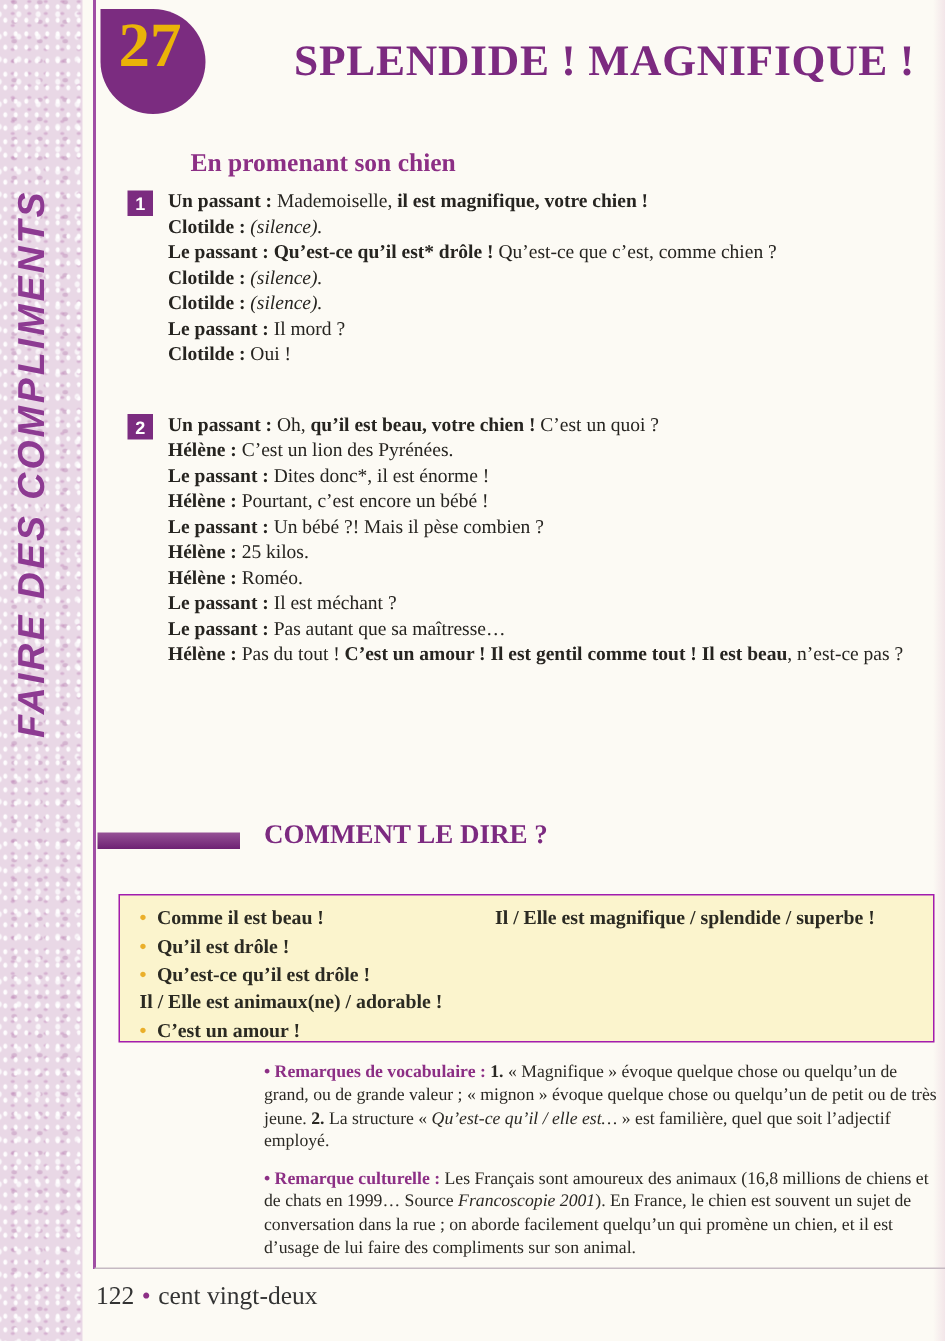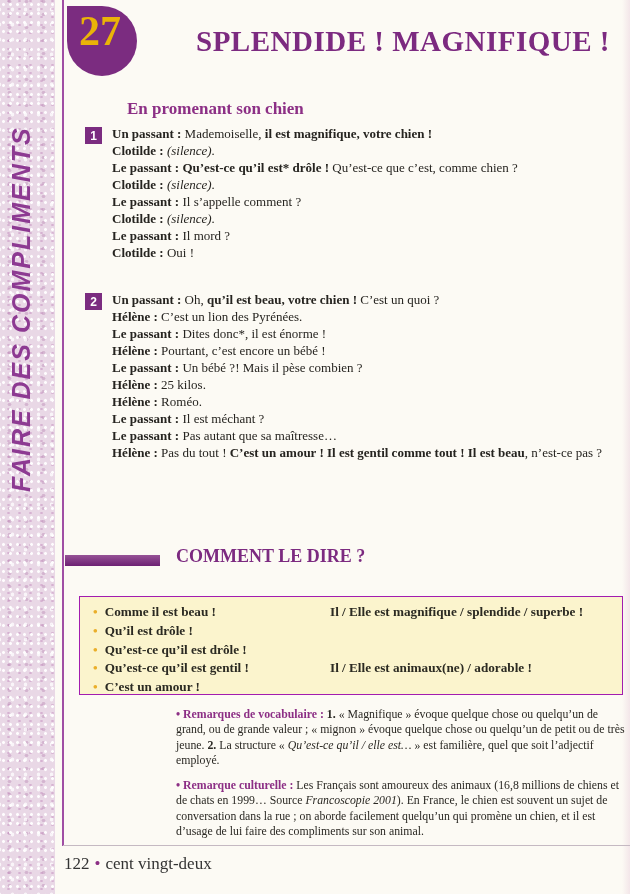--- a/index.html
+++ b/index.html
@@ -79,21 +79,20 @@
 
   <div class="section-heading">En promenant son chien</div>
 
   <div class="dialogues" id="dialogues">
       <div class="dialogue">
         <div class="dnum">1</div>
         <div class="dline"><span class="b">Un passant : </span><span>Mademoiselle, </span><span class="b">il est magnifique, votre chien !</span></div>
         <div class="dline"><span class="b">Clotilde : </span><span class="i">(silence).</span></div>
         <div class="dline"><span class="b">Le passant : </span><span class="b">Qu’est-ce qu’il est* drôle !</span><span> Qu’est-ce que c’est, comme chien ?</span></div>
         <div class="dline"><span class="b">Clotilde : </span><span class="i">(silence).</span></div>
-        <div class="dline"><span class="b">Le passant : </span><span>Il s’appelle comment ?</span></div>
         <div class="dline"><span class="b">Clotilde : </span><span class="i">(silence).</span></div>
         <div class="dline"><span class="b">Le passant : </span><span>Il mord ?</span></div>
         <div class="dline"><span class="b">Clotilde : </span><span>Oui !</span></div>
       </div>
       <div class="dialogue">
         <div class="dnum">2</div>
         <div class="dline"><span class="b">Un passant : </span><span>Oh, </span><span class="b">qu’il est beau, votre chien !</span><span> C’est un quoi ?</span></div>
         <div class="dline"><span class="b">Hélène : </span><span>C’est un lion des Pyrénées.</span></div>
         <div class="dline"><span class="b">Le passant : </span><span>Dites donc*, il est énorme !</span></div>
         <div class="dline"><span class="b">Hélène : </span><span>Pourtant, c’est encore un bébé !</span></div>
@@ -116,21 +115,20 @@
       </div>
       <div class="brow">
         <div><span class="bullet">•</span><span>Qu’il est drôle !</span></div>
         <div></div>
       </div>
       <div class="brow">
         <div><span class="bullet">•</span><span>Qu’est-ce qu’il est drôle !</span></div>
         <div></div>
       </div>
       <div class="brow">
-        <div><span class="bullet">•</span><span>Qu’est-ce qu’il est gentil !</span></div>
         <div>Il / Elle est animaux(ne) / adorable !</div>
       </div>
       <div class="brow">
         <div><span class="bullet">•</span><span>C’est un amour !</span></div>
         <div></div>
       </div>
     </div>
 
   <div class="remarks" id="remarks">
       <p class="remark"><span class="p">• Remarques de vocabulaire :</span><span> </span><span class="b">1.</span><span> « Magnifique » évoque quelque chose ou quelqu’un de grand, ou de grande valeur ; « mignon » évoque quelque chose ou quelqu’un de petit ou de très jeune. </span><span class="b">2.</span><span> La structure « </span><span class="i">Qu’est-ce qu’il / elle est…</span><span> » est familière, quel que soit l’adjectif employé.</span></p>

